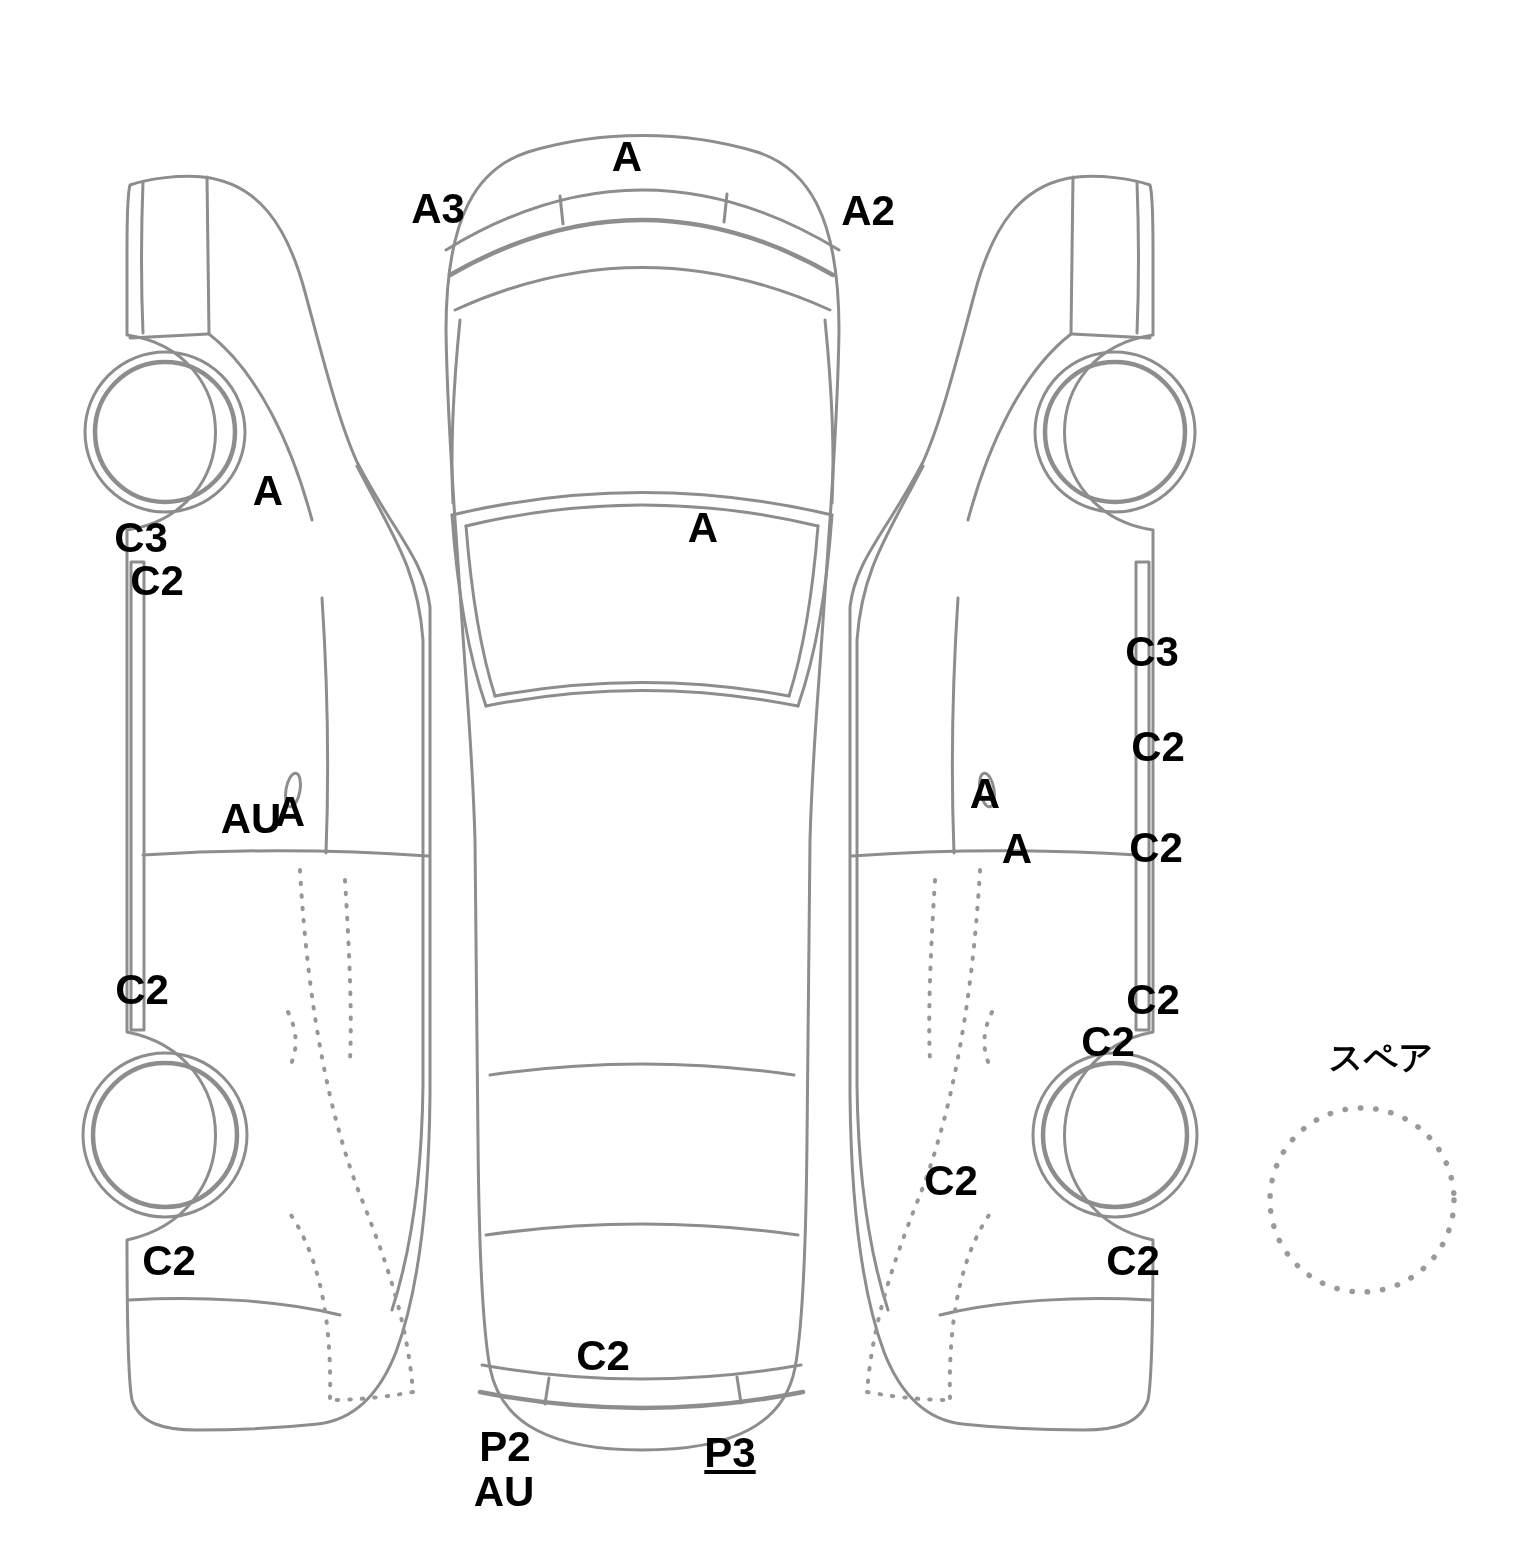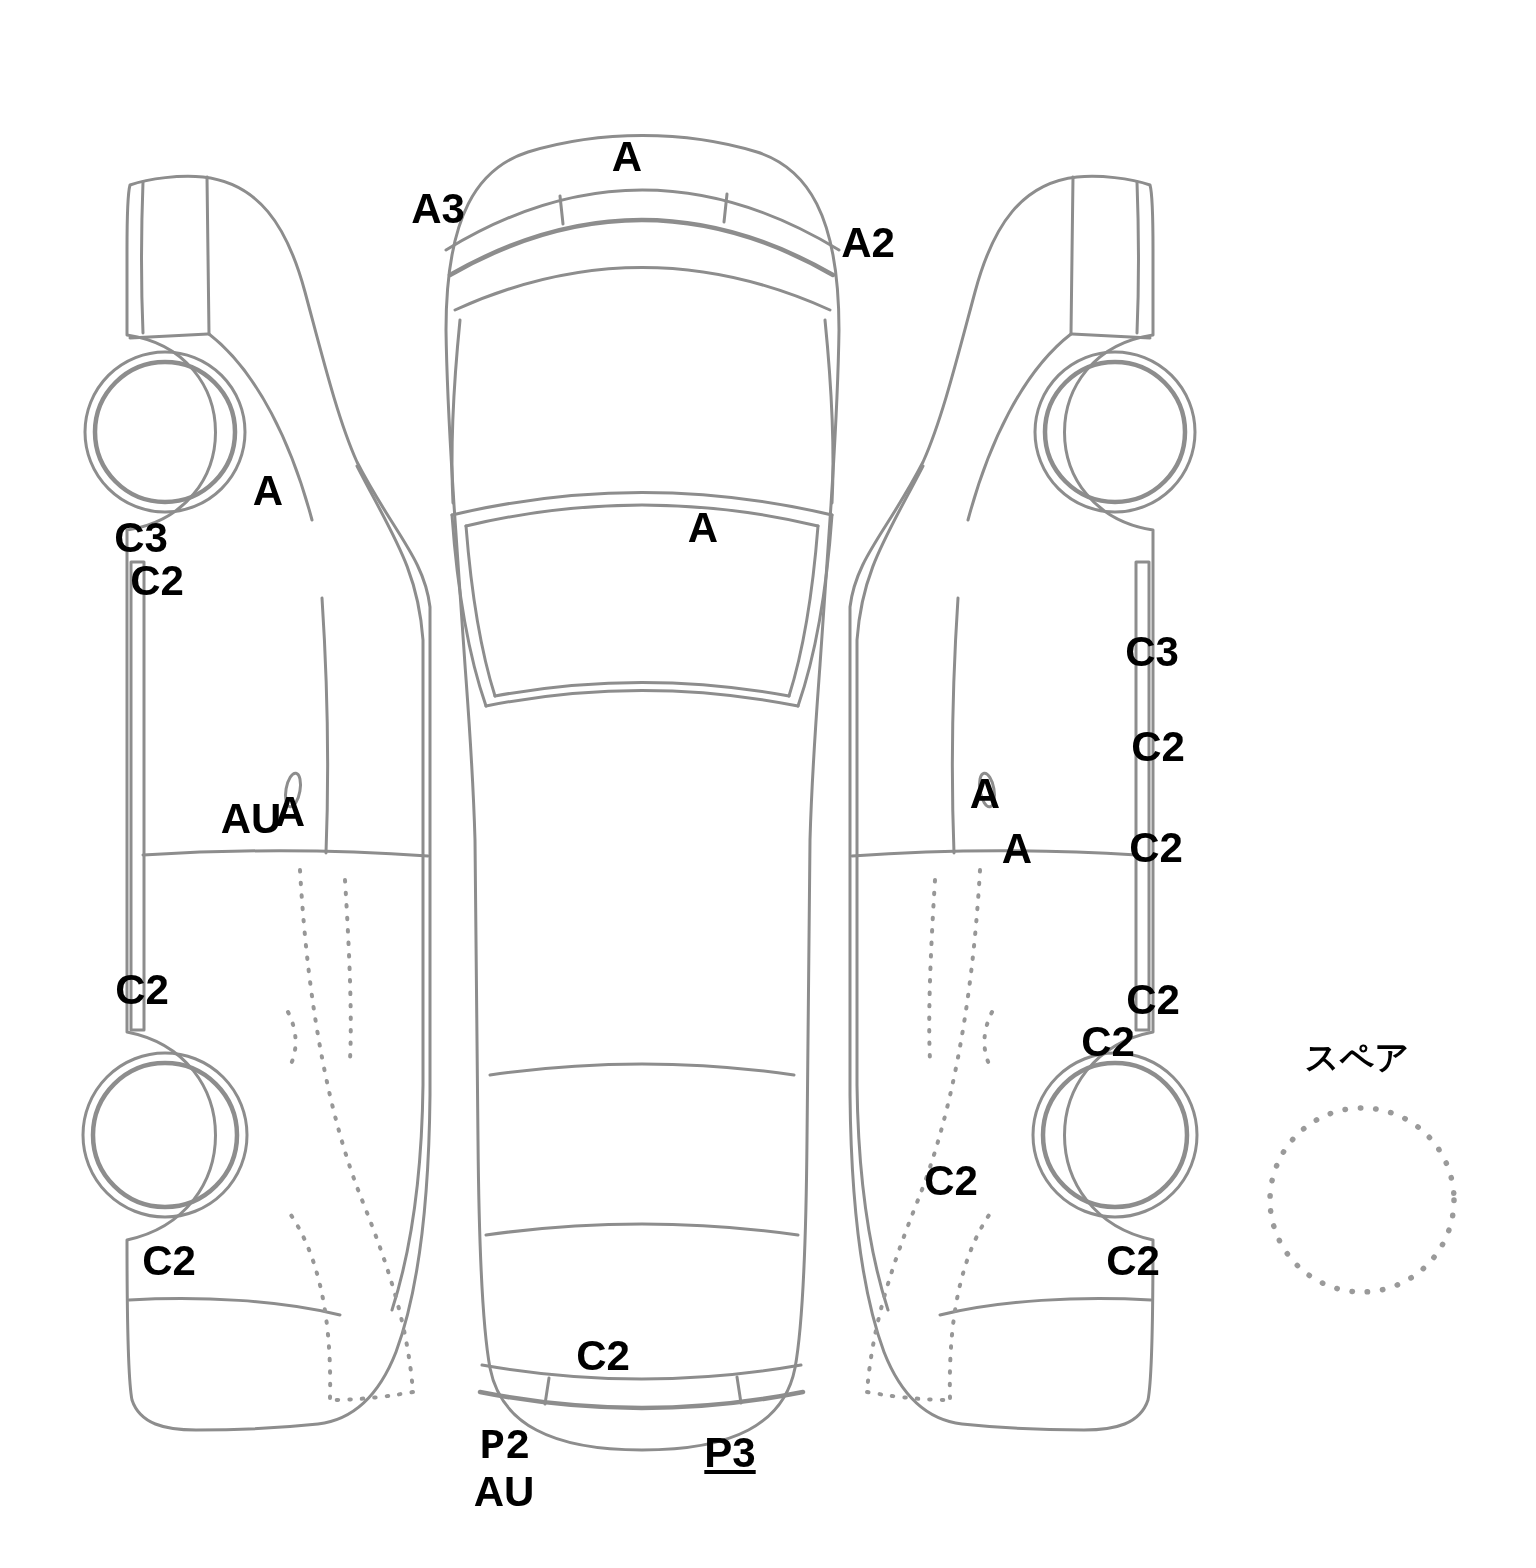--- a/index.html
+++ b/index.html
@@ -9,21 +9,21 @@
   }
   .diagram-svg{position:absolute;left:0;top:0;}
   .ln{fill:none;stroke:#8d8d8d;stroke-width:3;stroke-linecap:round;stroke-linejoin:round;}
   .lnb{fill:none;stroke:#8d8d8d;stroke-width:4.5;stroke-linecap:round;stroke-linejoin:round;}
   .dash{fill:none;stroke:#979797;stroke-width:4;stroke-linecap:round;stroke-dasharray:1.5 11;}
   .dots{fill:none;stroke:#9a9a9a;stroke-width:5.5;stroke-linecap:round;stroke-dasharray:0.4 15;}
   .dmg-label{
     position:absolute;transform:translate(-50%,-50%);
     font-size:42px;font-weight:600;color:#000;line-height:1;white-space:nowrap;
   }
-  .dmg-label.jp{font-size:34px;font-weight:600;}
+  .dmg-label.jp{font-size:34px;font-weight:600;margin-left:24px;}
 </style>
 </head>
 <body>
 
 <div class="canvas">
 
   <svg class="diagram-svg" width="1536" height="1568" viewBox="0 0 1536 1568">
 
     <g>
 
@@ -123,24 +123,24 @@
     <use href="#side-view" transform="translate(1280,0) scale(-1,1)"></use>
 
     <g>
       <circle class="dots" cx="1362" cy="1200" r="92"></circle>
     </g>
   </svg>
 
   <div style="position:absolute;left:0;top:0;width:100%;height:100%;">
       <span class="dmg-label" style="left: 627px; top: 157px;">A</span>
       <span class="dmg-label" style="left: 438px; top: 209px; text-align: center;">A3</span>
-      <span class="dmg-label" style="left: 868px; top: 211px; margin-top: 32px;">A2</span>
+      <span class="dmg-label" style="left: 868px; top: 211px;">A2</span>
       <span class="dmg-label" style="left: 703px; top: 528px;">A</span>
       <span class="dmg-label" style="left: 603px; top: 1356px;">C2</span>
-      <span class="dmg-label" style="left: 505px; top: 1447px; font-family: Liberation Mono, monospace;">P2</span>
+      <span class="dmg-label" style="left: 505px; top: 1447px;">P2</span>
       <span class="dmg-label" style="left: 504px; top: 1492px;">AU</span>
       <span class="dmg-label" style="left: 730px; top: 1453px; text-decoration: underline;">P3</span>
       <span class="dmg-label" style="left: 268px; top: 491px;">A</span>
       <span class="dmg-label" style="left: 141px; top: 538px;">C3</span>
       <span class="dmg-label" style="left: 157px; top: 581px;">C2</span>
       <span class="dmg-label" style="left: 251px; top: 819px;">AU</span>
       <span class="dmg-label" style="left: 290px; top: 812px;">A</span>
       <span class="dmg-label" style="left: 142px; top: 990px;">C2</span>
       <span class="dmg-label" style="left: 169px; top: 1261px;">C2</span>
       <span class="dmg-label" style="left: 1152px; top: 652px;">C3</span>

